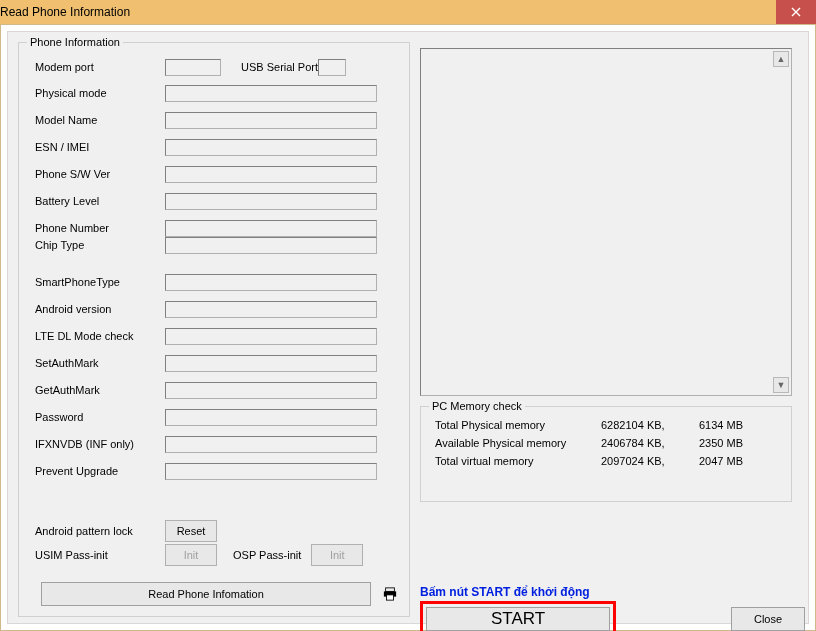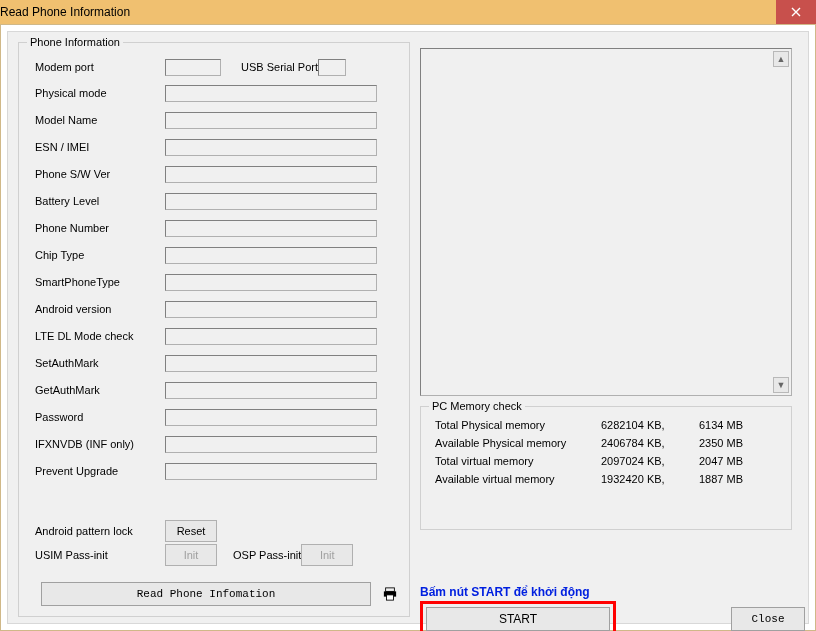--- a/index.html
+++ b/index.html
@@ -14,33 +14,33 @@
 .phone-info { top: 10px; left: 10px; width: 392px; height: 575px; }
 .row { position: absolute; left: 16px; height: 20px; display: flex; align-items: center; }
 .lbl { width: 130px; color: #000; font-size: 11px; }
 .sunken { background: #f0f0f0; border: 1px solid #b0b0b0; border-top-color: #808080; border-left-color: #808080; height: 17px; display: inline-block; }
 .sunken.sm { width: 56px; }
 .sunken.lg { width: 212px; }
 .sunken.vsm { width: 28px; }
 .btn { background: #e8e8e8; border: 1px solid #b0b0b0; height: 22px; font-size: 11px; cursor: pointer; font-family: inherit; }
 .btn:disabled { color: #a0a0a0; cursor: default; }
 .btn.sm { width: 52px; }
-.big-btn { background: #e8e8e8; border: 1px solid #a0a0a0; height: 24px; font-size: 11px; cursor: pointer; font-family: Liberation Mono, monospace; }
+.big-btn { background: #e8e8e8; border: 1px solid #a0a0a0; height: 24px; font-size: 11px; cursor: pointer; font-family: Liberation Sans, sans-serif; }
 .read-btn { position: absolute; left: 22px; bottom: 10px; width: 330px; }
 .print-icon { position: absolute; left: 360px; bottom: 10px; width: 22px; height: 24px; display: flex; align-items: center; justify-content: center; cursor: pointer; }
 .log-area { position: absolute; top: 16px; left: 412px; width: 372px; height: 348px; background: #f0f0f0; border: 1px solid #b0b0b0; border-top-color: #808080; border-left-color: #808080; }
 .scroll-up { position: absolute; right: 2px; top: 2px; width: 16px; height: 16px; background: #e8e8e8; border: 1px solid #b8b8b8; display: flex; align-items: center; justify-content: center; font-size: 9px; color: #666; }
 .scroll-down { position: absolute; right: 2px; bottom: 2px; width: 16px; height: 16px; background: #e8e8e8; border: 1px solid #b8b8b8; display: flex; align-items: center; justify-content: center; font-size: 9px; color: #666; }
-.pc-mem { top: 374px; left: 412px; width: 372px; height: 124px; }
+.pc-mem { top: 374px; left: 412px; width: 372px; height: 96px; }
 .mem-row { position: absolute; left: 14px; display: flex; align-items: center; font-size: 11px; justify-content: flex-end; }
 .mem-lbl { width: 166px; }
 .mem-kb { width: 98px; }
 .mem-mb { }
 .annot { position: absolute; left: 412px; top: 553px; color: #0020e0; font-weight: bold; font-size: 12px; }
-.start-btn { position: absolute; left: 418px; top: 575px; width: 184px; height: 24px; background: #e8e8e8; border: 1px solid #a0a0a0; font-size: 12px; cursor: pointer; font-family: inherit; }
+.start-btn { position: absolute; left: 418px; top: 575px; width: 184px; height: 24px; background: #e8e8e8; border: 1px solid #a0a0a0; font-size: 17px; cursor: pointer; font-family: inherit; }
 .start-box { position: absolute; left: 412px; top: 569px; width: 196px; height: 36px; border: 3px solid #ff0000; pointer-events: none; }
 .close-btn2 { position: absolute; right: 3px; top: 575px; width: 74px; height: 24px; }
 svg.printer { width: 14px; height: 14px; }
 </style>
 </head>
 <body>
 
 <div class="titlebar">
   <div class="titlebar-title">Read Phone Information</div>
   <div class="close-btn">
@@ -81,21 +81,21 @@
           <span class="sunken lg"></span>
         </div>
     <div class="row" style="top:148px">
           <span class="lbl">Battery Level</span>
           <span class="sunken lg"></span>
         </div>
     <div class="row" style="top:175px">
           <span class="lbl">Phone Number</span>
           <span class="sunken lg"></span>
         </div>
-    <div class="row" style="top:202px">
+    <div class="row" style="top:192px">
           <span class="lbl">Chip Type</span>
           <span class="sunken lg"></span>
         </div>
     <div class="row" style="top:229px">
           <span class="lbl">SmartPhoneType</span>
           <span class="sunken lg"></span>
         </div>
     <div class="row" style="top:256px">
           <span class="lbl">Android version</span>
           <span class="sunken lg"></span>
@@ -126,21 +126,21 @@
     </div>
 
     <div class="row" style="top:418px">
           <span class="lbl">Prevent Upgrade</span>
           <span class="sunken lg"></span>
         </div>
     <div class="row" style="top:502px">
       <span class="lbl">USIM Pass-init</span>
       <button class="btn sm" disabled="">Init</button>
       <span style="width:16px"></span>
-      <span style="">OSP Pass-init</span>
+      <span style="margin-right:10px">OSP Pass-init</span>
       <button class="btn sm" disabled="">Init</button>
     </div>
 
     <button class="big-btn read-btn">Read Phone Infomation</button>
     <div class="print-icon">
       <svg class="printer" viewBox="0 0 16 16">
             <rect x="3" y="1" width="10" height="4" fill="none" stroke="#000" stroke-width="1"></rect>
             <rect x="1" y="5" width="14" height="6" fill="#000"></rect>
             <rect x="4" y="9" width="8" height="6" fill="#fff" stroke="#000" stroke-width="1"></rect>
           </svg>
@@ -162,25 +162,20 @@
     <div class="mem-row" style="top:30px">
       <span class="mem-lbl">Available Physical memory</span>
       <span class="mem-kb">2406784 KB,</span>
       <span class="mem-mb">2350 MB</span>
     </div>
     <div class="mem-row" style="top:48px">
       <span class="mem-lbl">Total virtual memory</span>
       <span class="mem-kb">2097024 KB,</span>
       <span class="mem-mb">2047 MB</span>
     </div>
-    <div class="mem-row" style="top:66px">
-      <span class="mem-lbl">Available virtual memory</span>
-      <span class="mem-kb">1932420 KB,</span>
-      <span class="mem-mb">1887 MB</span>
-    </div>
   </div>
 
   <div class="annot">Bấm nút START để khởi động</div>
   <button class="start-btn">START</button>
   <div class="start-box"></div>
   <button class="big-btn close-btn2">Close</button>
 
  </div>
 </div>
 

